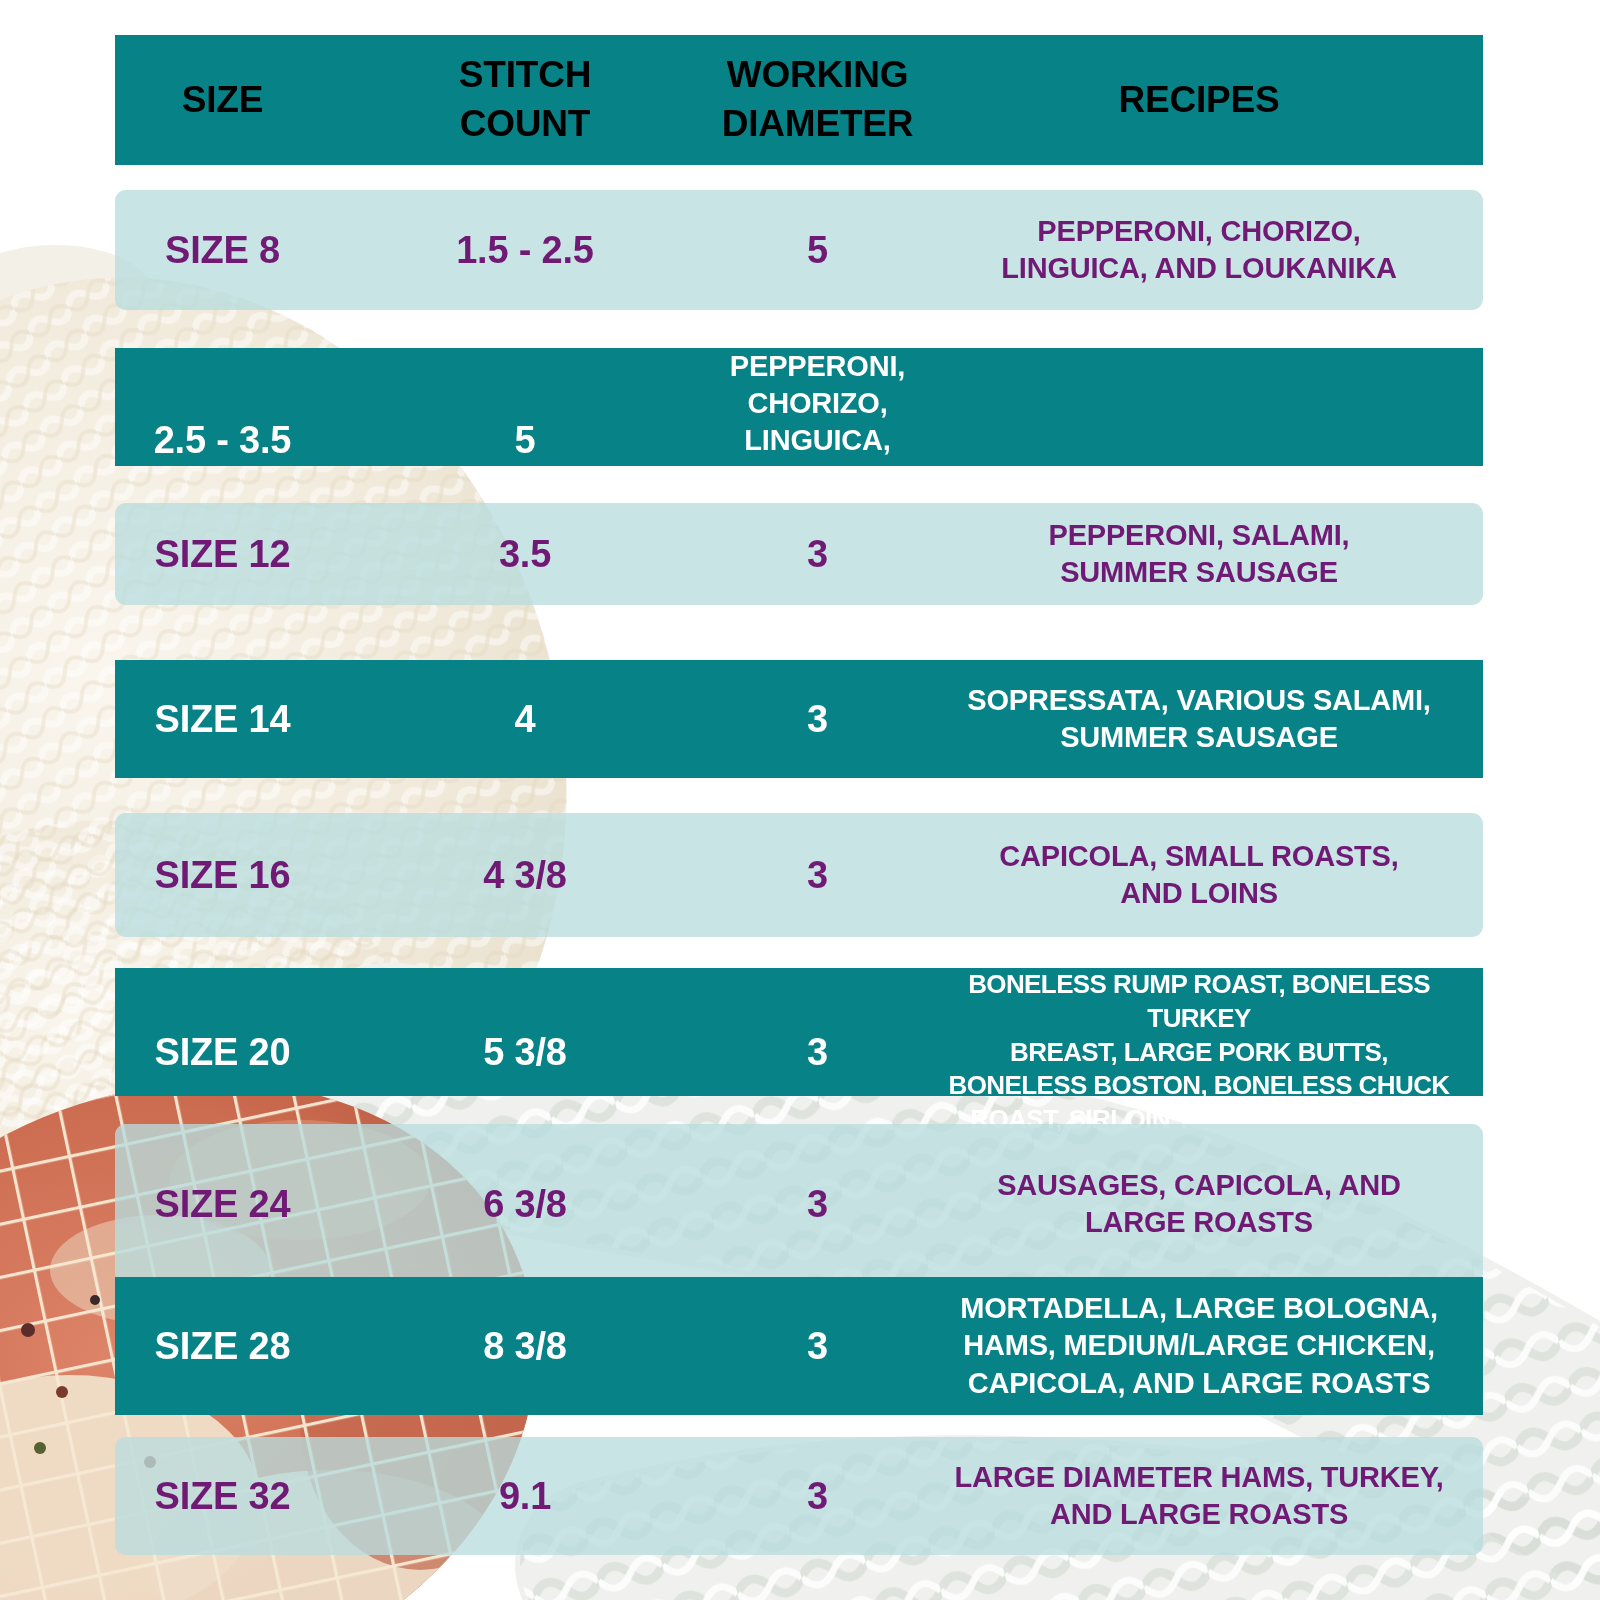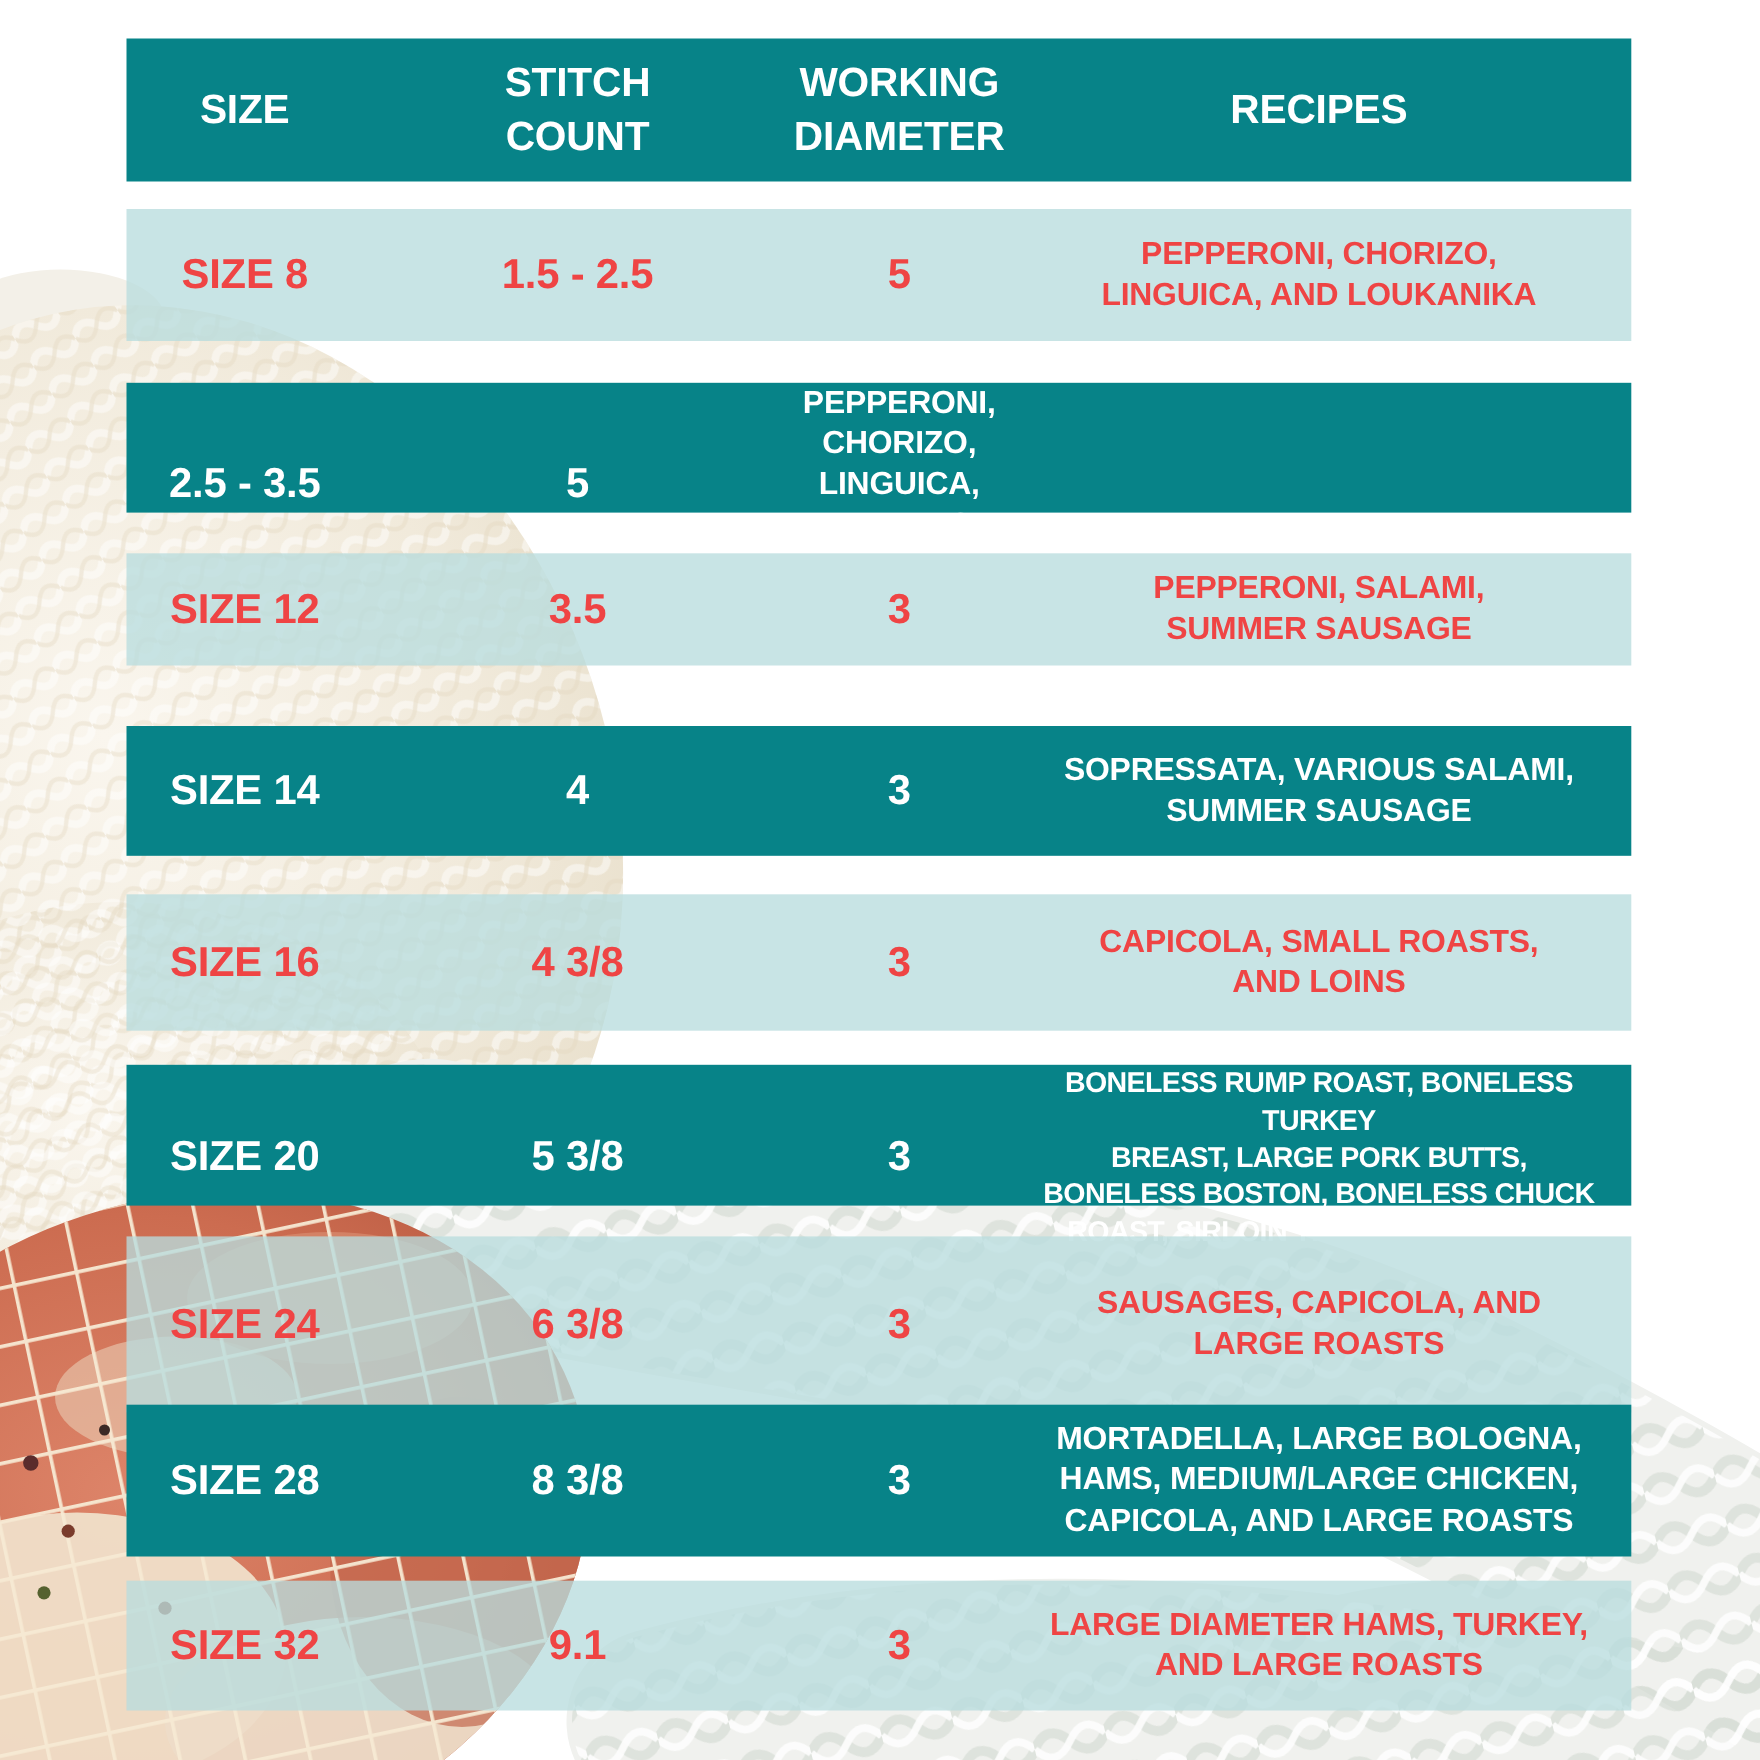--- a/index.html
+++ b/index.html
@@ -10,22 +10,22 @@
     font-family:"Liberation Sans","DejaVu Sans",sans-serif;
   }
   #bg{position:absolute;left:0;top:0;width:1600px;height:1600px;z-index:0;}
   #size-chart{position:absolute;left:115px;top:0;width:1368px;height:1600px;z-index:1;}
   .row{
     position:absolute;left:0;width:1368px;
     display:grid;grid-template-columns:215px 390px 195px 568px;
     align-items:center;
   }
   .row.teal{background:#078388;color:#ffffff;}
-  .row.light{background:rgba(184,221,222,0.78);color:#ef4444;}
-  .row.header{background:#078388;color:#ffffff;}
+  .row.light{background:rgba(184,221,222,0.78);color:#701a75;border-radius:11px;}
+  .row.header{background:#078388;color:#000000;}
   .cell{
     text-align:center;font-weight:bold;white-space:pre-line;
     letter-spacing:-0.2px;line-height:1.28;
   }
   .header .cell{font-size:37px;line-height:1.32;}
   .cell.size,.cell.diam,.cell.stitch{font-size:38px;}
   .cell.recipes{font-size:29px;padding:0 6px;}
   .row.dense .cell.recipes{font-size:26px;line-height:1.3;letter-spacing:-0.6px;}
 </style>
 </head>

